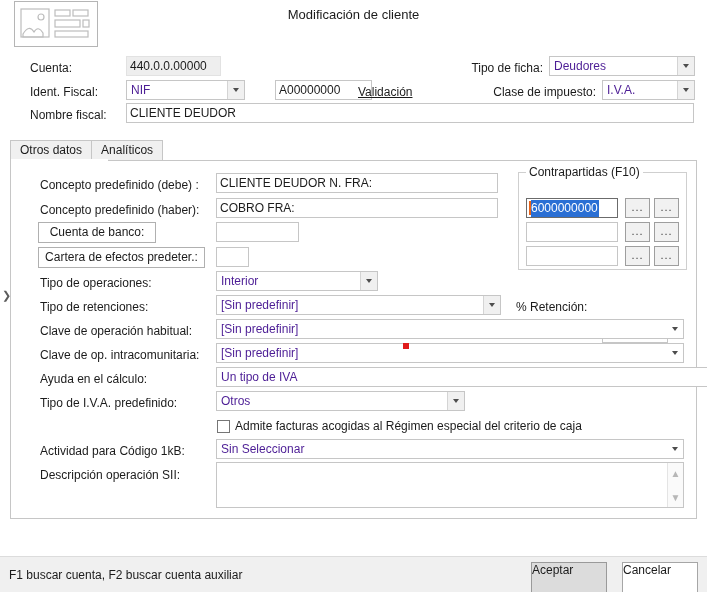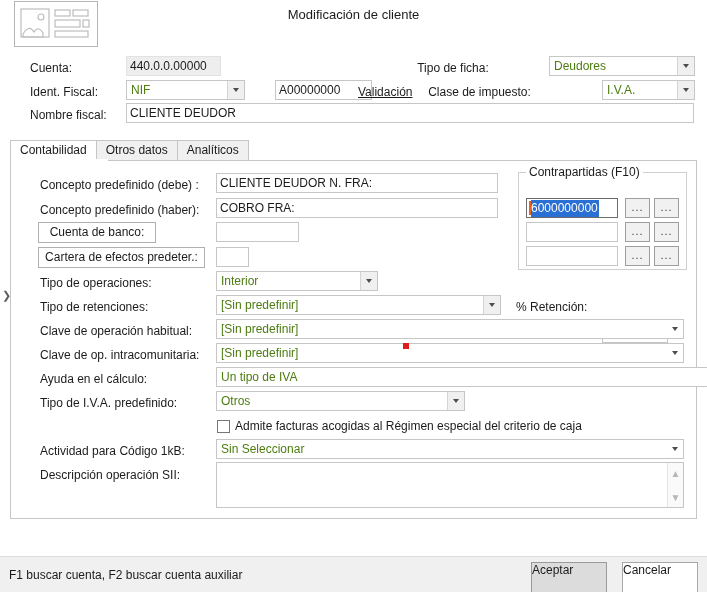--- a/index.html
+++ b/index.html
@@ -20,33 +20,33 @@
     width: 84px; height: 46px;
     border: 1px solid #b5b5b5; background: #fff;
     display: flex; align-items: center; justify-content: center;
   }
   .title {
     position: absolute; left: 0; top: 7px; width: 707px;
     text-align: center; font-size: 13px; color: #1b1b1b;
   }
 
   .lbl { position: absolute; font-size: 12px; color: #1b1b1b; white-space: nowrap; }
-  .lbl.r { text-align: center; }
+  .lbl.r { text-align: right; }
 
   .fld {
     position: absolute; background: #fff; border: 1px solid #c6c6c6;
     font-family: "Liberation Sans", sans-serif; font-size: 12px; color: #1b1b1b;
     padding: 0 3px; line-height: 18px; height: 20px; white-space: nowrap; overflow: hidden;
   }
   .fld.ro { background: #eeeeee; border-color: #e2e2e2; }
   .fld.right { text-align: right; padding-right: 5px; }
 
   .combo {
     position: absolute; background: #fff; border: 1px solid #c6c6c6;
-    font-size: 12px; color: #4d7c0f; height: 20px; line-height: 18px;
+    font-size: 12px; color: #4c1d95; height: 20px; line-height: 18px;
     padding: 0 20px 0 4px; white-space: nowrap; overflow: hidden;
   }
   .combo .arw {
     position: absolute; right: 0; top: 0; bottom: 0; width: 17px;
     background: #f0f0f0; border-left: 1px solid #d4d4d4;
     display: flex; align-items: center; justify-content: center;
   }
   .combo.flat .arw { background: transparent; border-left: none; }
   .arw i {
     display:block; width:0; height:0;
@@ -198,21 +198,20 @@
 
   <div class="lbl r" style="left:363px; top:85px; width:233px;">Clase de impuesto:</div>
   <div class="combo" style="left:602px; top:80px; width:93px;">
     <span>I.V.A.</span>
     <span class="arw">
         <i></i>
       </span>
   </div>
 
   <div class="tabstrip">
-    <div class="tab active">Contabilidad</div>
     <div class="tab">Otros datos</div>
     <div class="tab">Analíticos</div>
   </div>
   <div class="panel"></div>
   <div class="panel-mask"></div>
 
   <div class="lbl" style="left:40px; top:178px;">Concepto predefinido (debe) :</div>
   <div class="fld" style="left:216px; top:173px; width:282px;">CLIENTE DEUDOR N. FRA:</div>
 
   <div class="lbl" style="left:40px; top:203px;">Concepto predefinido (haber):</div>

